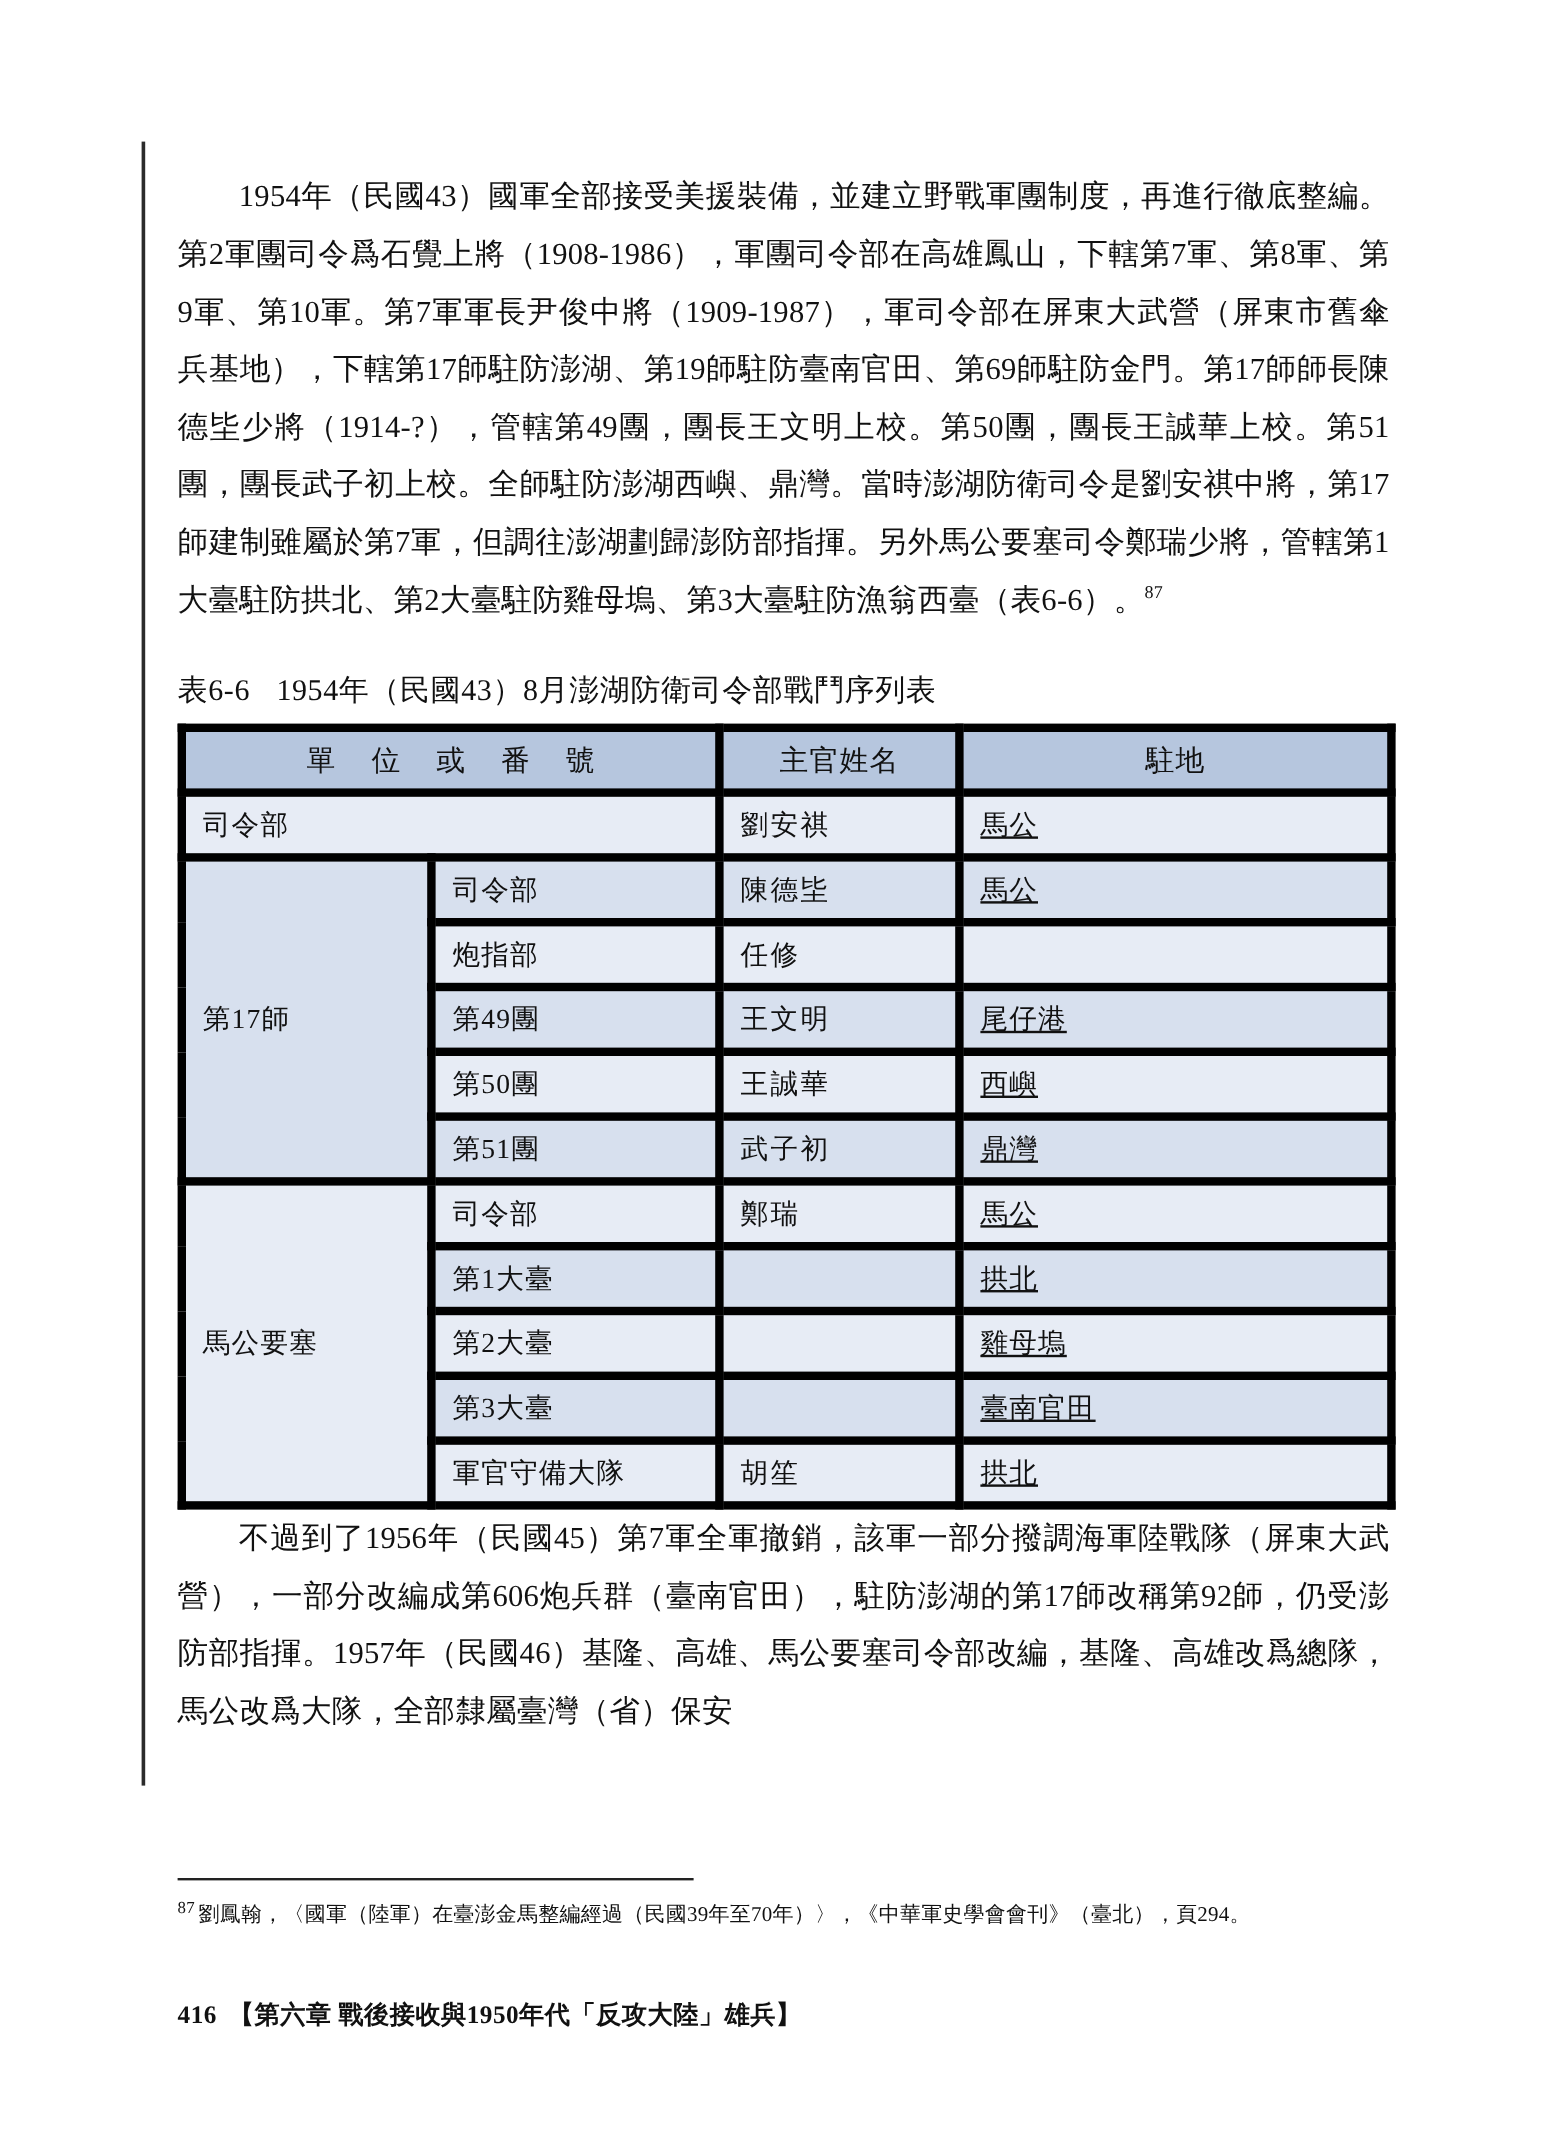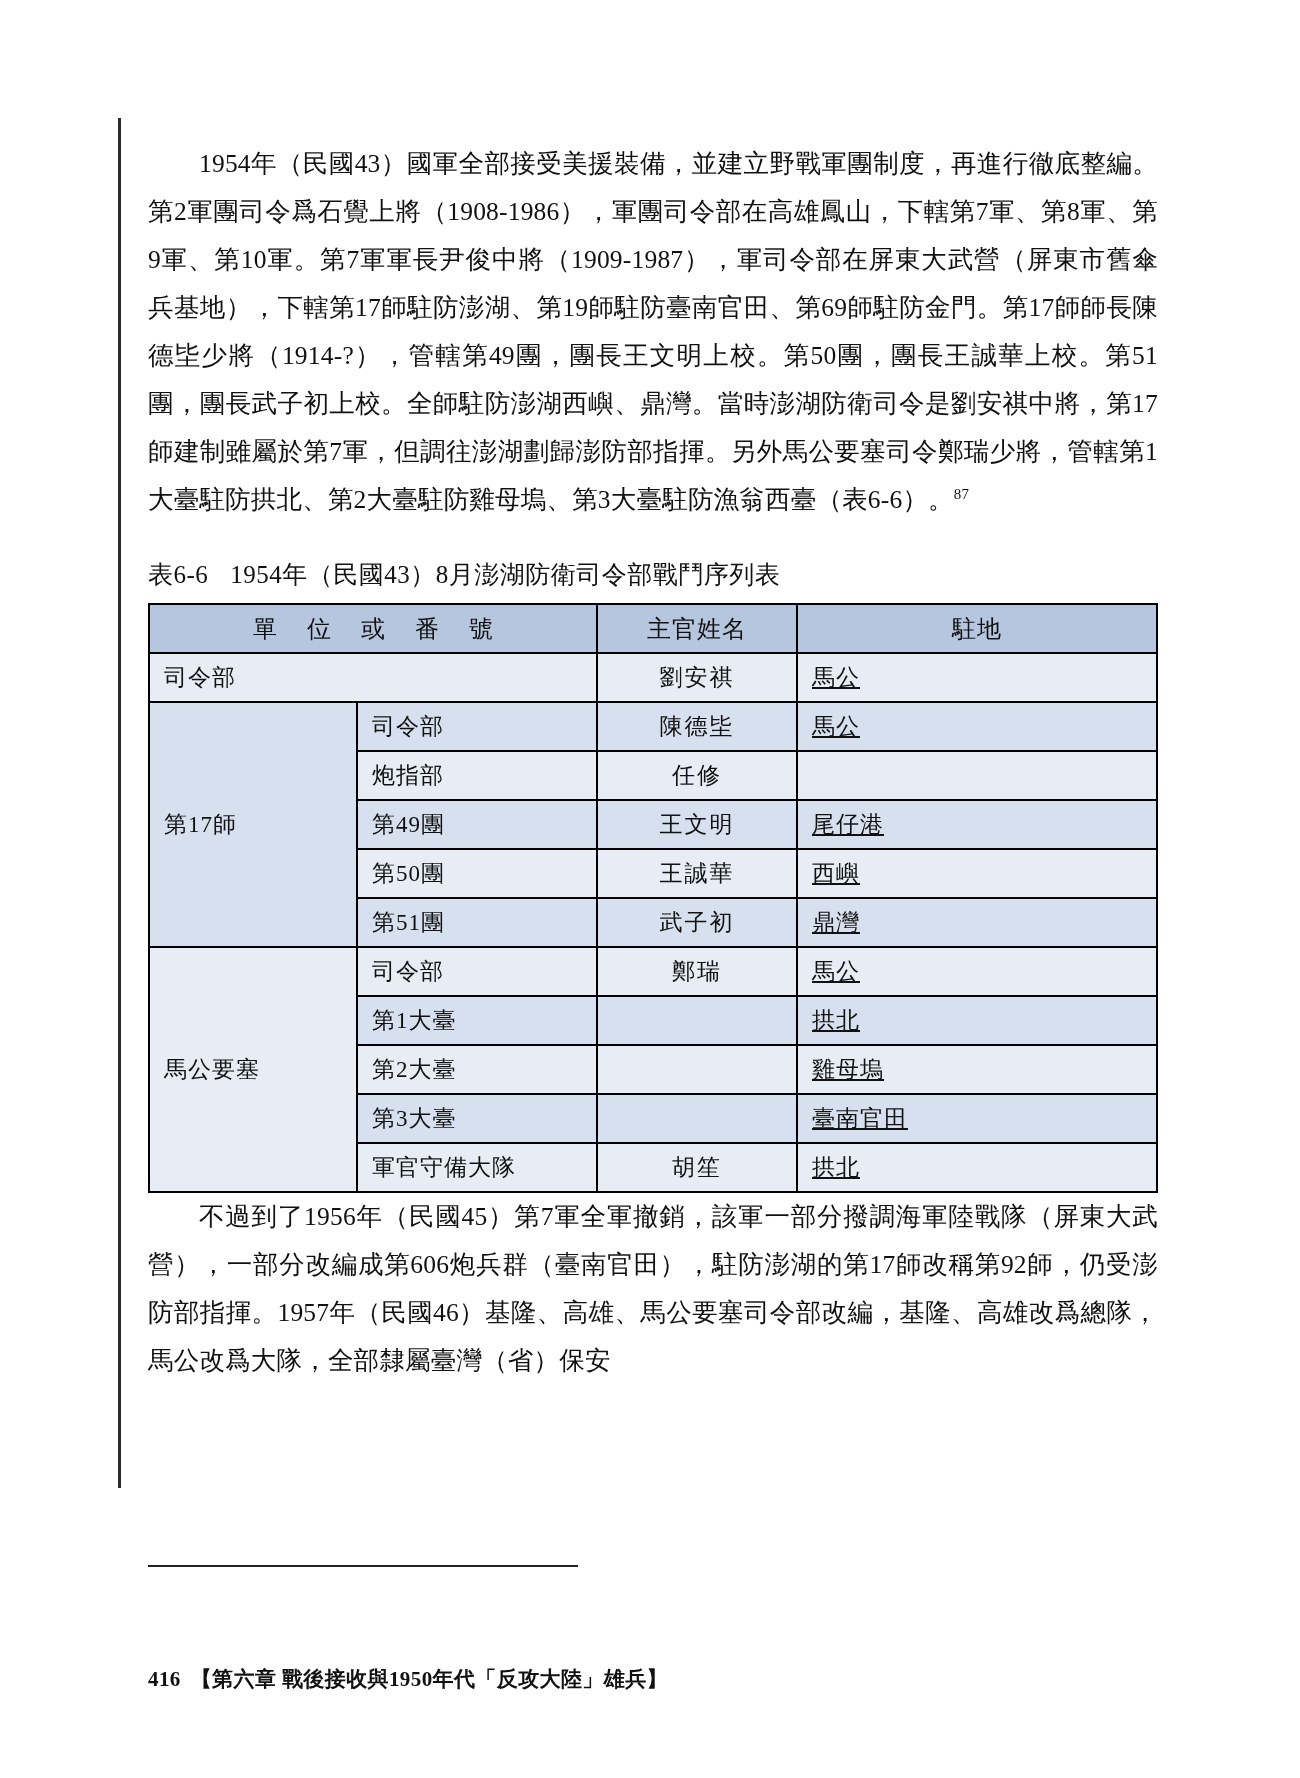--- a/index.html
+++ b/index.html
@@ -54,42 +54,42 @@
   .table-caption .cap-num {
     margin-right: 22px;
   }
   table.fight-order {
     border-collapse: collapse;
     width: 1008px;
     table-layout: fixed;
     font-size: 23px;
   }
   table.fight-order td, table.fight-order th {
-    border: 2px solid #000000;
+    border: 7px solid #000000;
     height: 43px;
     padding: 2px 14px;
     font-weight: normal;
     color: #111;
     vertical-align: middle;
   }
   table.fight-order thead th {
     background: #b6c6de;
     text-align: center;
     font-size: 24px;
     letter-spacing: 1px;
   }
   table.fight-order thead th.unit-head {
     letter-spacing: 12px;
     padding-left: 26px;
   }
   tr.shade-a td { background: #e7ecf5; }
   tr.shade-b td { background: #d7e0ee; }
   td.cell-unit { text-align: left; padding-left: 26px; letter-spacing: 1px; }
   td.cell-sub { text-align: left; padding-left: 26px; letter-spacing: 1px; }
-  td.cell-name { text-align: center; letter-spacing: 2px; }
+  td.cell-name { text-align: left; letter-spacing: 2px; }
   td.cell-loc { text-align: left; padding-left: 22px; letter-spacing: 1px; text-decoration: underline; }
   .source {
     margin-top: 12px;
     font-size: 18px;
     line-height: 30px;
     letter-spacing: 0.3px;
   }
   .after-table {
     margin-top: 26px;
   }
@@ -219,18 +219,21 @@
       </tbody>
     </table>
 
 
     <p class="body after-table">不過到了1956年（民國45）第7軍全軍撤銷，該軍一部分撥調海軍陸戰隊（屏東大武營），一部分改編成第606炮兵群（臺南官田），駐防澎湖的第17師改稱第92師，仍受澎防部指揮。1957年（民國46）基隆、高雄、馬公要塞司令部改編，基隆、高雄改爲總隊，馬公改爲大隊，全部隸屬臺灣（省）保安</p>
 
   </div>
 
   <div class="footnote-rule"></div>
 
+  <div class="footnote">
+    <span class="fnum">87</span><span>劉鳳翰，〈國軍（陸軍）在臺澎金馬整編經過（民國39年至70年）〉，《中華軍史學會會刊》（臺北），頁294。</span>
+  </div>
 
   <div class="page-footer">
     <span class="pgnum">416</span><span>【第六章 戰後接收與1950年代「反攻大陸」雄兵】</span>
   </div>
 
 </div>
 
 </body></html>

